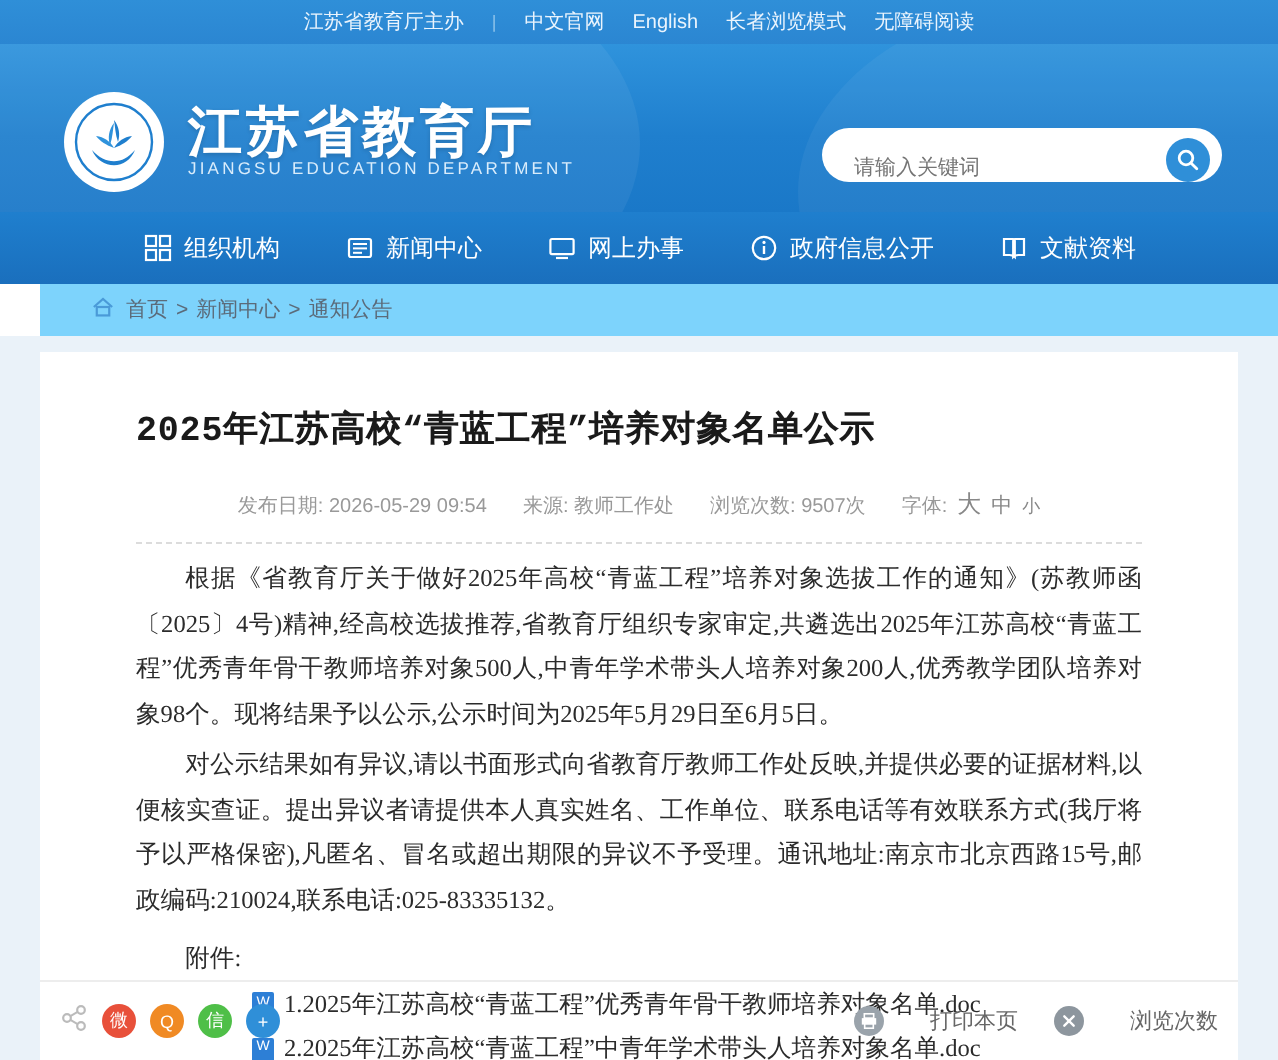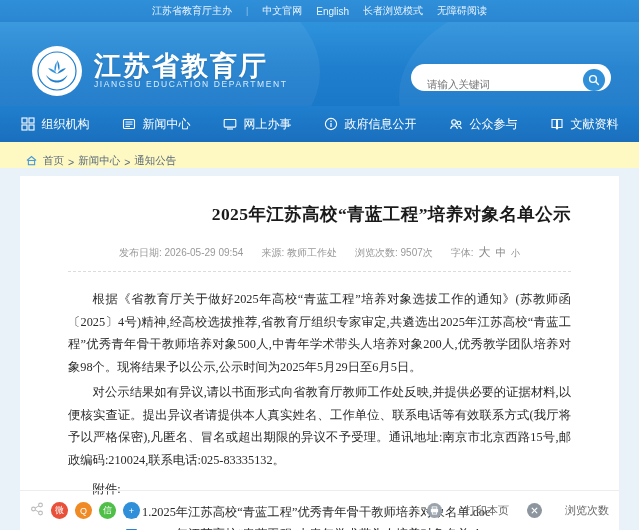--- a/index.html
+++ b/index.html
@@ -133,46 +133,47 @@
   .nav-icon {
     width: 15px; height: 15px;
     display: inline-flex;
     align-items: center;
     justify-content: center;
   }
 
   
   .breadcrumb {
     height: 26px;
-    background: #fef9c3;
-    display: flex;
-    align-items: flex-end;
+    background: #7dd3fc;
+    display: flex;
+    align-items: center;
     padding-left: 26px;
     font-size: 10.5px;
     color: #5b6b7a;
     gap: 4px;
+    margin-left: 20px;
   }
   .breadcrumb .home-icon { color: #4a9ad8; margin-right: 2px; }
   .breadcrumb a { color: #5b6b7a; text-decoration: none; }
 
   
   .page {
     background: #eaf2f9;
     padding: 8px 20px 0 20px;
     height: calc(530px - 22px - 84px - 36px - 26px);
   }
   .card {
     background: #ffffff;
     height: 100%;
     padding: 26px 48px 0 48px;
     position: relative;
   }
   .doc-title {
-    text-align: right;
-    font-family: Liberation Serif, serif;
+    text-align: left;
+    font-family: Liberation Mono, monospace;
     font-size: 17.5px;
     font-weight: bold;
     color: #1a1a1a;
     letter-spacing: 0.4px;
   }
   .meta {
     margin-top: 18px;
     display: flex;
     align-items: center;
     justify-content: center;
@@ -183,21 +184,21 @@
   .meta .fontsizes { display: inline-flex; gap: 5px; align-items: baseline; }
   .meta .fs-l { font-size: 12px; color: #888; cursor: pointer; }
   .meta .fs-m { font-size: 10.5px; color: #888; cursor: pointer; }
   .meta .fs-s { font-size: 9px; color: #888; cursor: pointer; }
   .divider {
     margin-top: 10px;
     border-top: 1px dashed #dcdcdc;
   }
 
   .body-text {
-    margin-top: 16px;
+    margin-top: 6px;
     font-family: "Liberation Serif", serif;
     font-size: 12.3px;
     line-height: 1.85;
     color: #2b2b2b;
     text-align: justify;
   }
   .body-text p { margin: 0 0 2px 0; text-indent: 2em; }
 
   .attach-block {
     margin-top: 6px;
@@ -354,31 +355,20 @@
   </div>
   <div class="nav-item">
     <span class="nav-icon">
       <svg width="14" height="14" viewBox="0 0 14 14" aria-hidden="true">
         <circle cx="7" cy="7" r="5.6" fill="none" stroke="#fff" stroke-width="1.1"></circle>
         <line x1="7" y1="6" x2="7" y2="10" stroke="#fff" stroke-width="1.2"></line>
         <circle cx="7" cy="4.2" r="0.8" fill="#fff"></circle>
       </svg>
     </span>
     <span>政府信息公开</span>
-  </div>
-  <div class="nav-item">
-    <span class="nav-icon">
-      <svg width="14" height="14" viewBox="0 0 14 14" aria-hidden="true">
-        <circle cx="5" cy="5" r="2.3" fill="none" stroke="#fff" stroke-width="1.1"></circle>
-        <circle cx="10" cy="6" r="1.8" fill="none" stroke="#fff" stroke-width="1.1"></circle>
-        <path d="M1.6 11.8c.4-2 1.8-3 3.4-3s3 1 3.4 3" fill="none" stroke="#fff" stroke-width="1.1"></path>
-        <path d="M9 9.3c1.6-.2 3 .7 3.4 2.5" fill="none" stroke="#fff" stroke-width="1.1"></path>
-      </svg>
-    </span>
-    <span>公众参与</span>
   </div>
   <div class="nav-item">
     <span class="nav-icon">
       <svg width="14" height="14" viewBox="0 0 14 14" aria-hidden="true">
         <path d="M2 2.5h4.4c.6 0 1 .4 1 1v8c-.8-.7-1.6-1-2.6-1H2z" fill="none" stroke="#fff" stroke-width="1.1"></path>
         <path d="M12 2.5H7.6c-.6 0-1 .4-1 1v8c.8-.7 1.6-1 2.6-1H12z" fill="none" stroke="#fff" stroke-width="1.1"></path>
       </svg>
     </span>
     <span>文献资料</span>
   </div>

